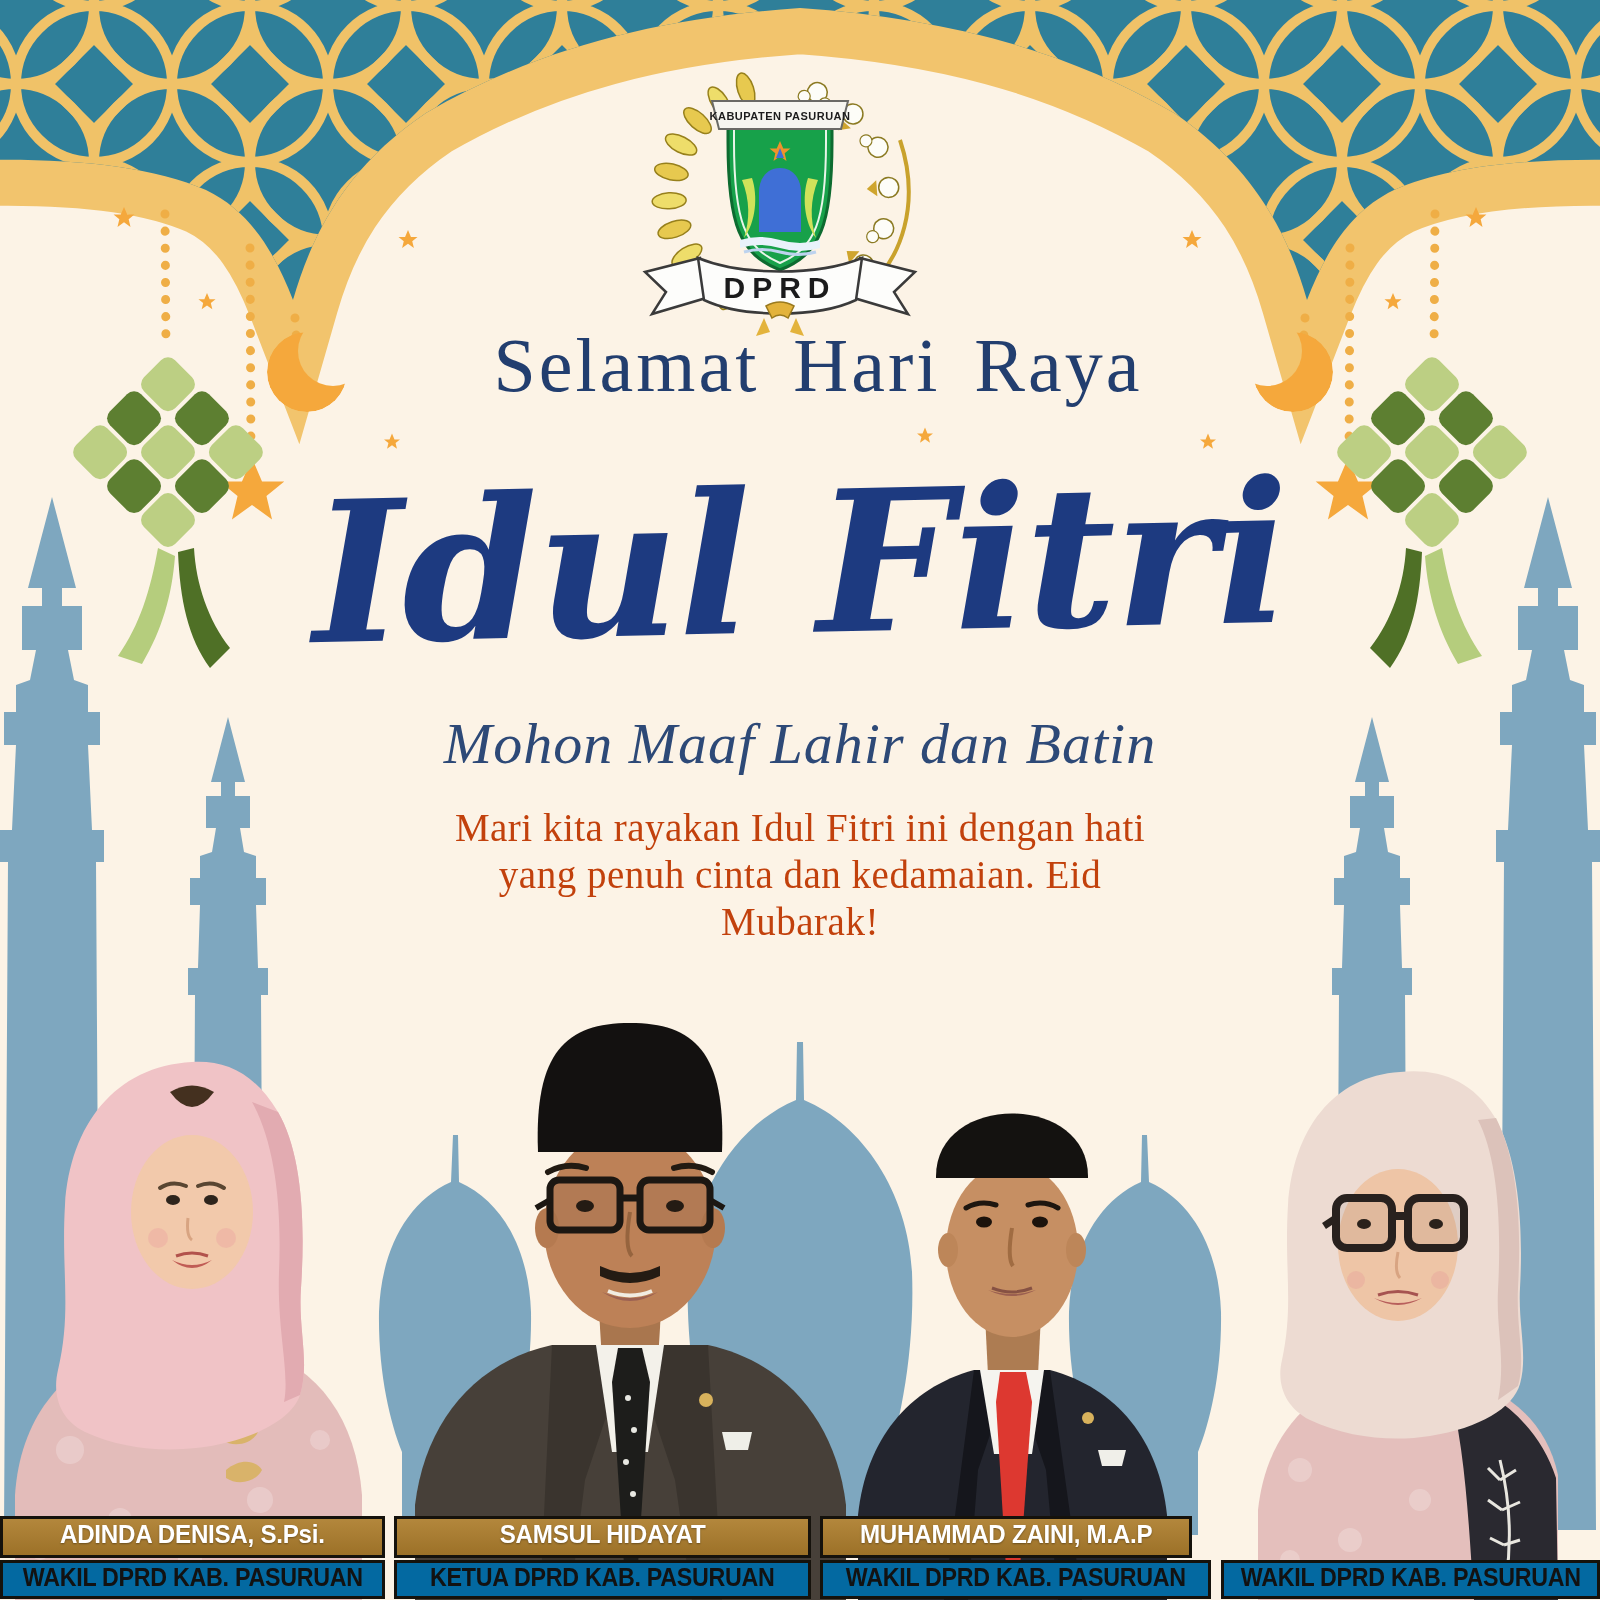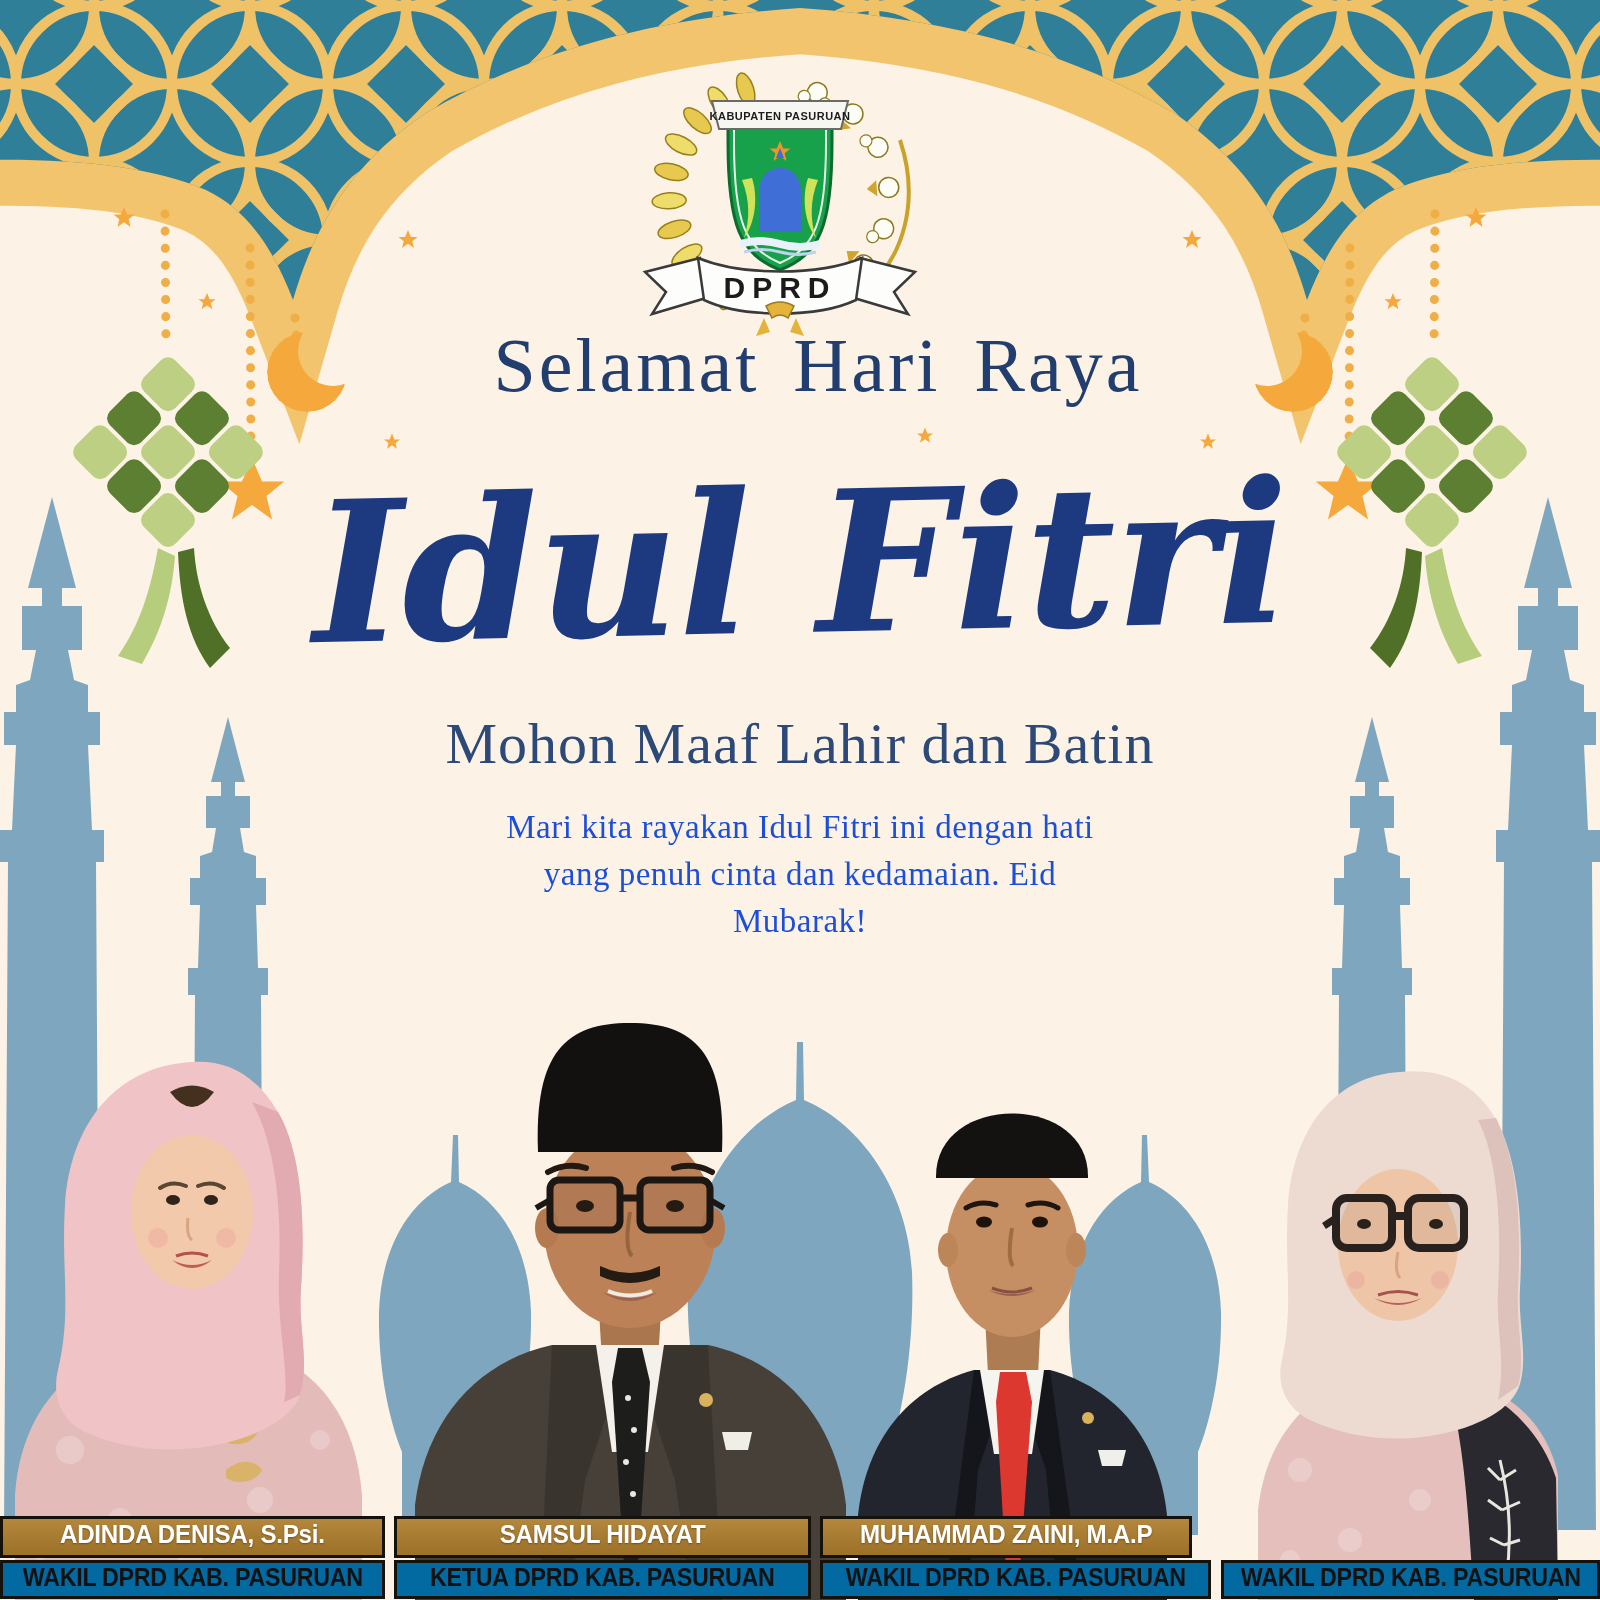--- a/index.html
+++ b/index.html
@@ -8,22 +8,22 @@
     background:#fcf3e6;font-family:"Liberation Serif",serif;
   }
   .layer{position:absolute;left:0;top:0;width:1600px;height:1600px;}
   .txt{position:absolute;left:0;width:1600px;text-align:center;color:#223e6f;}
   .greeting{top:322px;font-size:76px;letter-spacing:3px;word-spacing:12px;font-weight:400;color:#223e6f;padding-left:18px;}
   .holiday{
     top:448px;font-size:196px;font-family:"DejaVu Serif",serif;
     font-style:italic;font-weight:bold;color:#1d3a80;letter-spacing:-2px;
     transform:rotate(-1.2deg);
   }
-  .subtitle{top:710px;font-size:58px;letter-spacing:1px;color:#2d4977;}
-  .message{top:804px;font-size:33px;line-height:47px;color:#1d4ed8;letter-spacing:.5px;}
+  .subtitle{top:710px;font-size:58px;letter-spacing:1px;color:#2d4977;font-style:italic;}
+  .message{top:804px;font-size:39px;line-height:47px;color:#c2410c;letter-spacing:.5px;}
   .plate{position:absolute;box-sizing:border-box;border:3px solid #15120c;
          display:flex;justify-content:center;}
   .plate-name{top:1516px;height:42px;background:linear-gradient(#b3873c,#9c7128);}
   .plate-title{top:1560px;height:39px;background:#0369a1;}
   .plate-name span{font-family:"Liberation Sans",sans-serif;font-weight:bold;font-size:26px;
          color:#ffffff;letter-spacing:-.3px;white-space:nowrap;transform:scaleX(.93);
          text-shadow:0 1px 2px rgba(0,0,0,.35);}
   .plate-title span{font-family:"Liberation Sans",sans-serif;font-weight:bold;font-size:25px;
          color:#121212;letter-spacing:-.3px;white-space:nowrap;transform:scaleX(.93);}
 </style>

